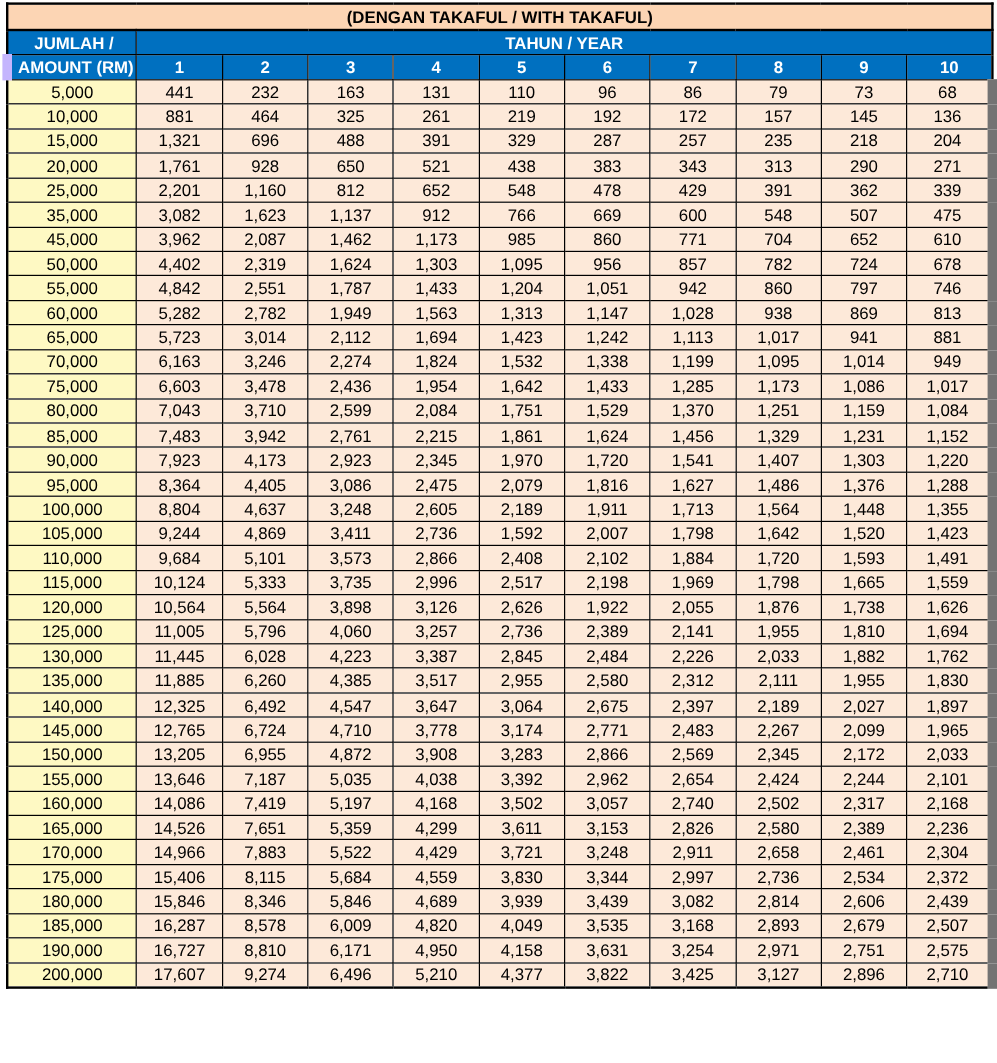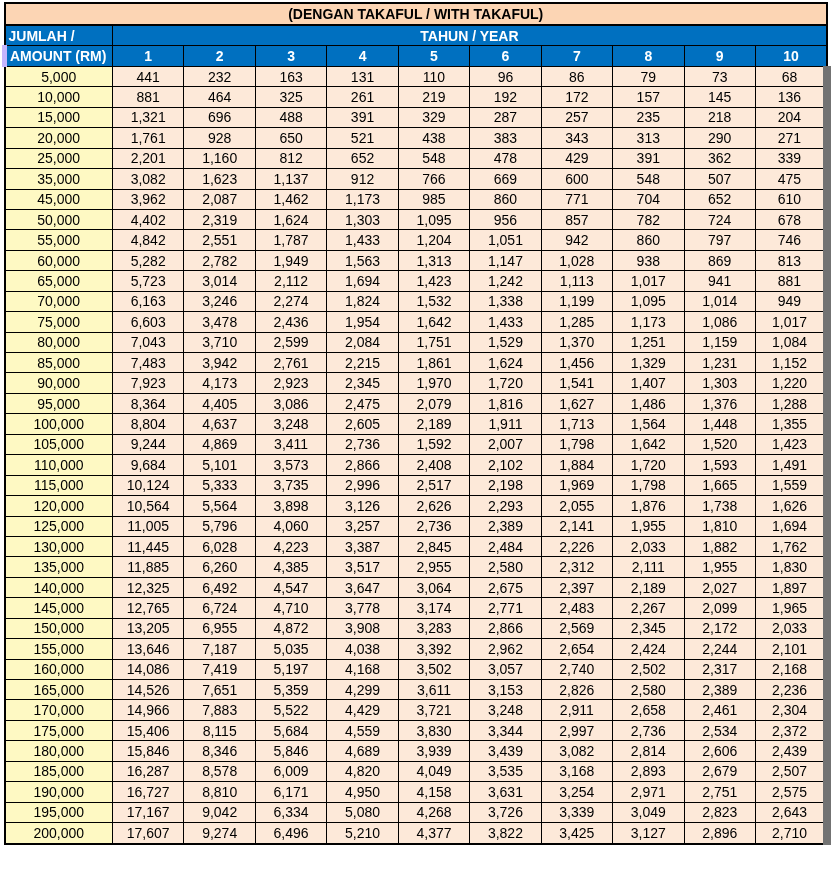--- a/index.html
+++ b/index.html
@@ -22,21 +22,21 @@
       overflow: hidden;
     }
     .title-row th {
       background: #fcd5b4;
       font-weight: bold;
       font-size: 14px;
       height: 20px;
       border: 2px solid #000;
     }
     .hdr { background: #0070c0; color: #fff; font-weight: bold; }
-    .amount-hdr { text-align: left; padding-left: 3px; font-size: 14px; }
+    .amount-hdr { text-align: center; padding-left: 3px; font-size: 14px; }
     .year-hdr { font-size: 14px; margin-top: 40px; }
     .col-hdr { font-size: 14px; }
     td.amt { background: #fef9c3; border-left: 2px solid #000; }
     td.val { background: #fde9d9; }
     td.last { border-right: 8px solid #737373; }
     tr.lastrow td { border-bottom: 2px solid #000; }
     col.c0 { width: 108px; }
     col.cx { width: 71.9px; }
   </style>
 </head>
@@ -59,21 +59,21 @@
     </colgroup>
     <thead>
       <tr class="title-row">
         <th colspan="11">(DENGAN TAKAFUL / WITH TAKAFUL)</th>
       </tr>
       <tr>
         <th class="hdr amount-hdr" style="border-left:2px solid #000;">JUMLAH /</th>
         <th class="hdr year-hdr" colspan="10" style="border-right:2px solid #000;">TAHUN / YEAR</th>
       </tr>
       <tr id="year-row">
-        <th class="hdr amount-hdr" style="border-left:5px solid #c4b5fd;">AMOUNT (RM)</th>
+        <th class="hdr amount-hdr" style="border-left:8px solid #c4b5fd;">AMOUNT (RM)</th>
       <th class="hdr col-hdr">1</th>
           <th class="hdr col-hdr">2</th>
           <th class="hdr col-hdr">3</th>
           <th class="hdr col-hdr">4</th>
           <th class="hdr col-hdr">5</th>
           <th class="hdr col-hdr">6</th>
           <th class="hdr col-hdr">7</th>
           <th class="hdr col-hdr">8</th>
           <th class="hdr col-hdr">9</th>
           <th class="hdr col-hdr" style="border-right: 2px solid rgb(0, 0, 0); margin-top: 16px;">10</th>
@@ -353,21 +353,21 @@
           <td class="val">1,665</td>
           <td class="val last">1,559</td>
         </tr>
         <tr>
           <td class="amt">120,000</td>
           <td class="val">10,564</td>
           <td class="val">5,564</td>
           <td class="val">3,898</td>
           <td class="val">3,126</td>
           <td class="val">2,626</td>
-          <td class="val">2,293</td>
+          <td class="val">1,922</td>
           <td class="val">2,055</td>
           <td class="val">1,876</td>
           <td class="val">1,738</td>
           <td class="val last">1,626</td>
         </tr>
         <tr>
           <td class="amt">125,000</td>
           <td class="val">11,005</td>
           <td class="val">5,796</td>
           <td class="val">4,060</td>
@@ -540,33 +540,20 @@
           <td class="val">16,727</td>
           <td class="val">8,810</td>
           <td class="val">6,171</td>
           <td class="val">4,950</td>
           <td class="val">4,158</td>
           <td class="val">3,631</td>
           <td class="val">3,254</td>
           <td class="val">2,971</td>
           <td class="val">2,751</td>
           <td class="val last">2,575</td>
-        </tr>
-        <tr>
-          <td class="amt">195,000</td>
-          <td class="val">17,167</td>
-          <td class="val">9,042</td>
-          <td class="val">6,334</td>
-          <td class="val">5,080</td>
-          <td class="val">4,268</td>
-          <td class="val">3,726</td>
-          <td class="val">3,339</td>
-          <td class="val">3,049</td>
-          <td class="val">2,823</td>
-          <td class="val last">2,643</td>
         </tr>
         <tr class="lastrow">
           <td class="amt">200,000</td>
           <td class="val">17,607</td>
           <td class="val">9,274</td>
           <td class="val">6,496</td>
           <td class="val">5,210</td>
           <td class="val">4,377</td>
           <td class="val">3,822</td>
           <td class="val">3,425</td>

